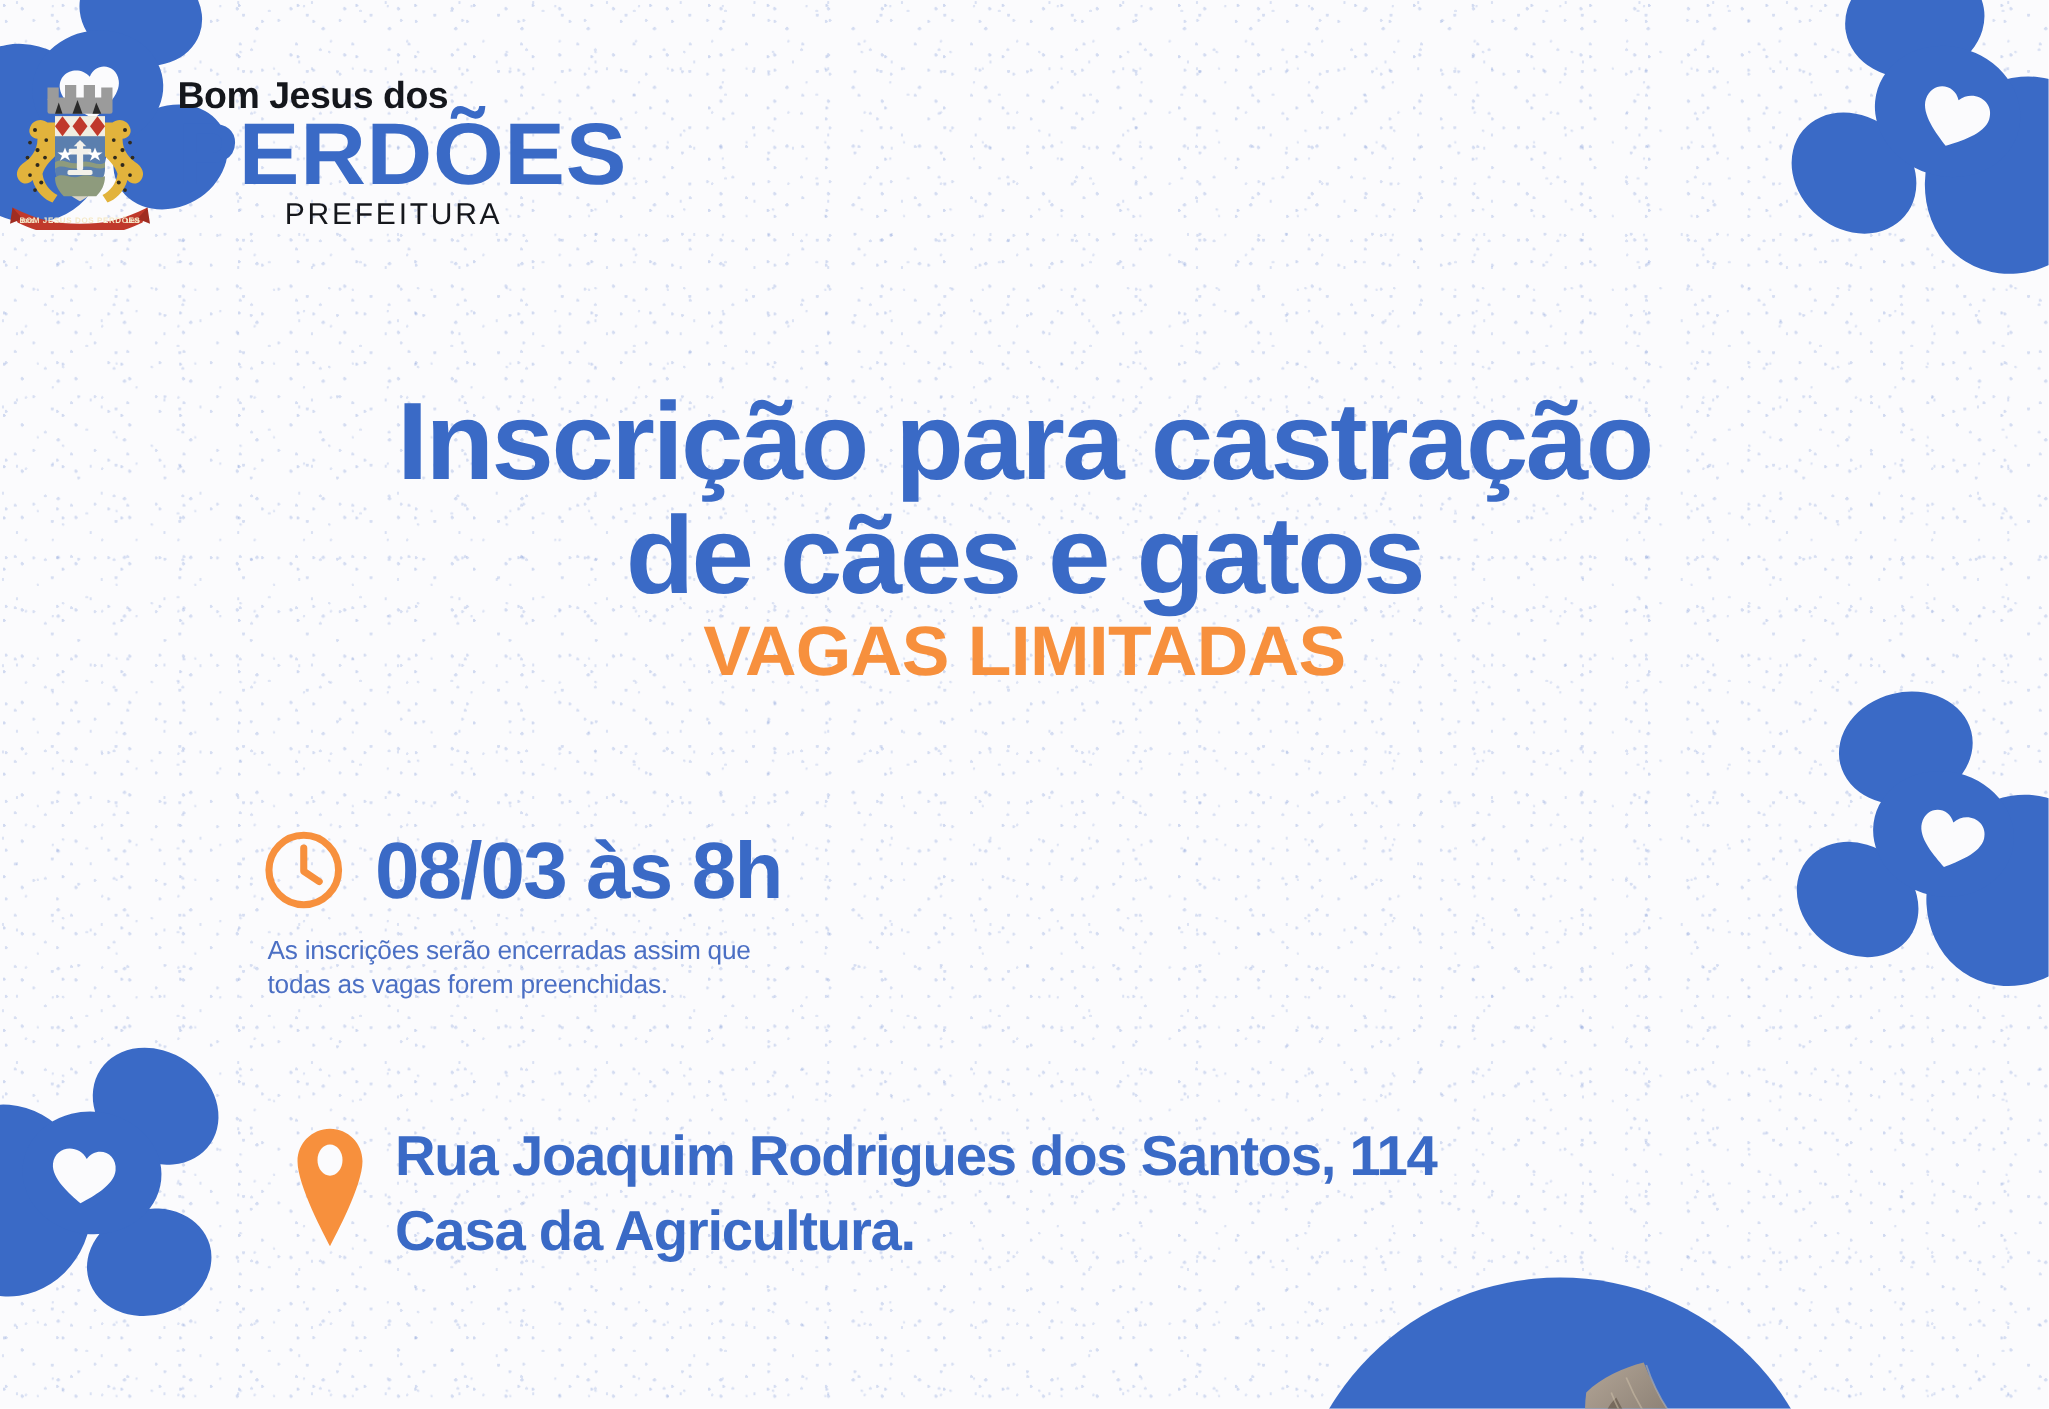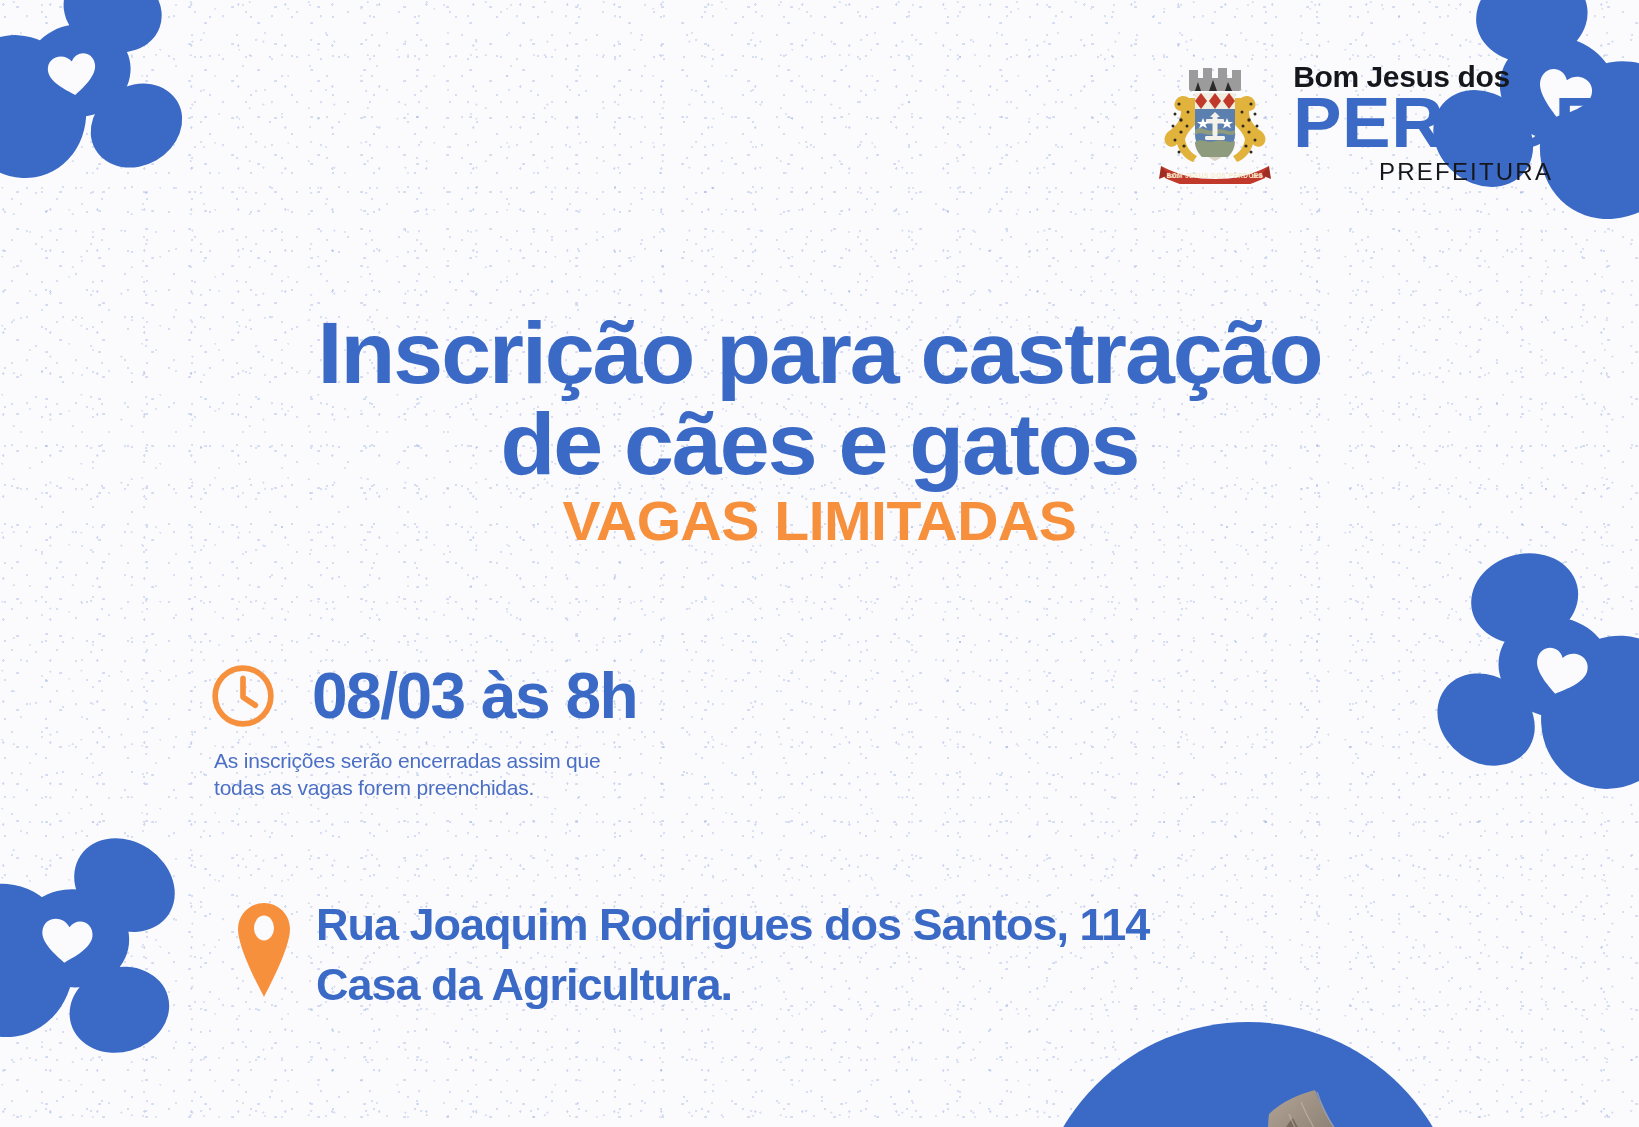--- a/index.html
+++ b/index.html
@@ -72,23 +72,23 @@
     top: 62px;
     width: 200px;
     height: 240px;
   }
 
   
   .logo-row {
     position: absolute;
     top: 62px;
     left: 0;
-    right: 0;
+    right: 15px;
     display: flex;
-    justify-content: flex-end;
+    justify-content: flex-start;
     align-items: center;
     gap: 14px;
   }
   .crest { width: 128px; height: 122px; display: block; }
   .logo-text { display: flex; flex-direction: column; align-items: flex-start; }
   .logo-line1 {
     font-family: "Liberation Sans", sans-serif;
     font-weight: 700;
     font-size: 30px;
     letter-spacing: -0.4px;
@@ -148,21 +148,21 @@
     transform: scaleX(1.02);
   }
 
   
   .info-date {
     position: absolute;
     left: 210px;
     top: 663px;
     display: flex;
     align-items: center;
-    gap: 36px;
+    gap: 24px;
   }
   .clock-icon { width: 66px; height: 66px; display: block; flex: 0 0 auto; }
   .date-text {
     font-family: "Liberation Sans", sans-serif;
     font-weight: 700;
     font-size: 64px;
     letter-spacing: -1.5px;
     color: #3a6ac6;
     line-height: 1;
     white-space: nowrap;

